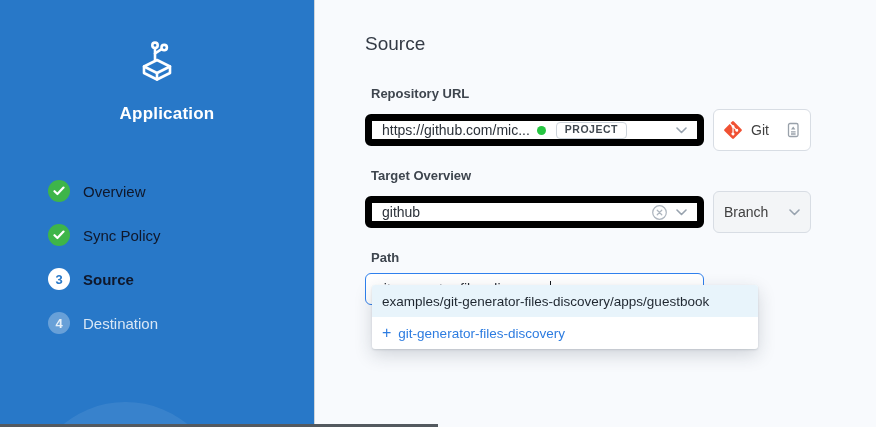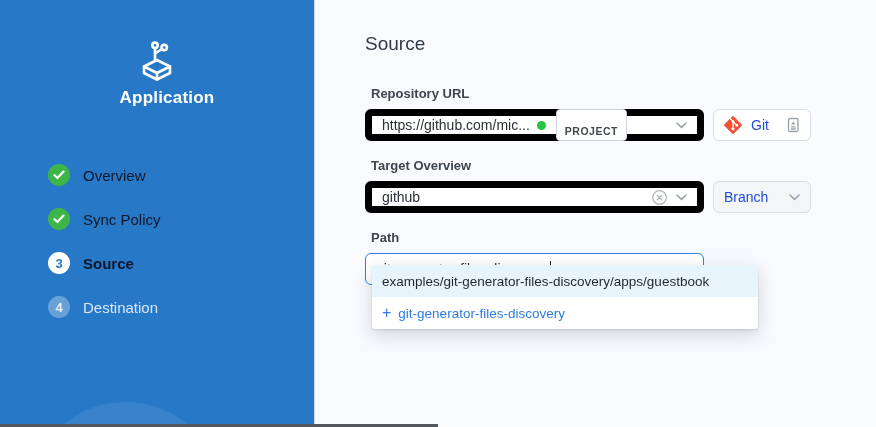--- a/index.html
+++ b/index.html
@@ -15,21 +15,21 @@
   .sidebar {
     position:absolute; left:0; top:0; width:315px; height:427px;
     background:#2878c8; border-right:1px solid #cfd5db; overflow:hidden;
   }
   .sidebar-decor {
     position:absolute; left:28px; top:402px; width:195px; height:195px;
     border-radius:50%; background:rgba(255,255,255,0.08);
   }
   .sidebar-head { margin-top:36px; text-align:center; }
   .sidebar-title {
-    color:#ffffff; font-size:17px; font-weight:700;
+    margin-top:16px; color:#ffffff; font-size:17px; font-weight:700;
     letter-spacing:.2px;
     padding-left:20px;
   }
   .steps { margin-top:56px; padding-left:48px; list-style:none; }
   .step { display:flex; align-items:center; height:22px; margin-bottom:22px; cursor:pointer; }
   .step-badge {
     width:22px; height:22px; border-radius:50%; flex:0 0 22px;
     display:flex; align-items:center; justify-content:center;
     font-size:13px; font-weight:700;
   }
@@ -51,31 +51,31 @@
   .input-box {
     width:339px; height:32px; background:#ffffff;
     border:7px solid #000000; border-radius:6px;
     display:flex; align-items:center; padding:0 10px;
     font-size:14px; color:#2b3139; white-space:nowrap;
   }
   .input-box.focused { border:1.5px solid #2f80ed; }
   .spacer { flex:1; }
 
   .side-box {
-    width:98px; height:32px; margin-left:9px;
+    width:98px; height:42px; margin-left:9px;
     border:1px solid #d8dde4; border-radius:6px;
     display:flex; align-items:center; padding:0 10px;
-    font-size:14px; color:#1d4ed8; background:#ffffff; white-space:nowrap;
+    font-size:14px; color:#404040; background:#ffffff; white-space:nowrap;
   }
   .side-box.gray { background:#f3f5f7;text-align:right; }
 
   .green-dot { width:9px; height:9px; border-radius:50%; background:#26c541; margin-left:7px; flex:0 0 9px; }
   .badge {
     margin-left:10px; border:1px solid #ccd3da; border-radius:4px;
-    padding:15px 8px 3px; font-size:10.5px; font-weight:600; letter-spacing:.5px; color:#414951;
+    padding:0 8px 3px; font-size:10.5px; font-weight:600; letter-spacing:.5px; color:#414951;
     background:#fff;
   }
   .chev { flex:0 0 auto; margin-left:8px; display:flex; align-items:center; }
   .clear-btn { flex:0 0 auto; margin-left:8px; display:flex; align-items:center; cursor:pointer; }
 
   .caret { display:inline-block; width:1.5px; height:16px; background:#15191e; margin-left:1px; }
 
   
   .dd-wrap { position:relative; }
   .dropdown {

